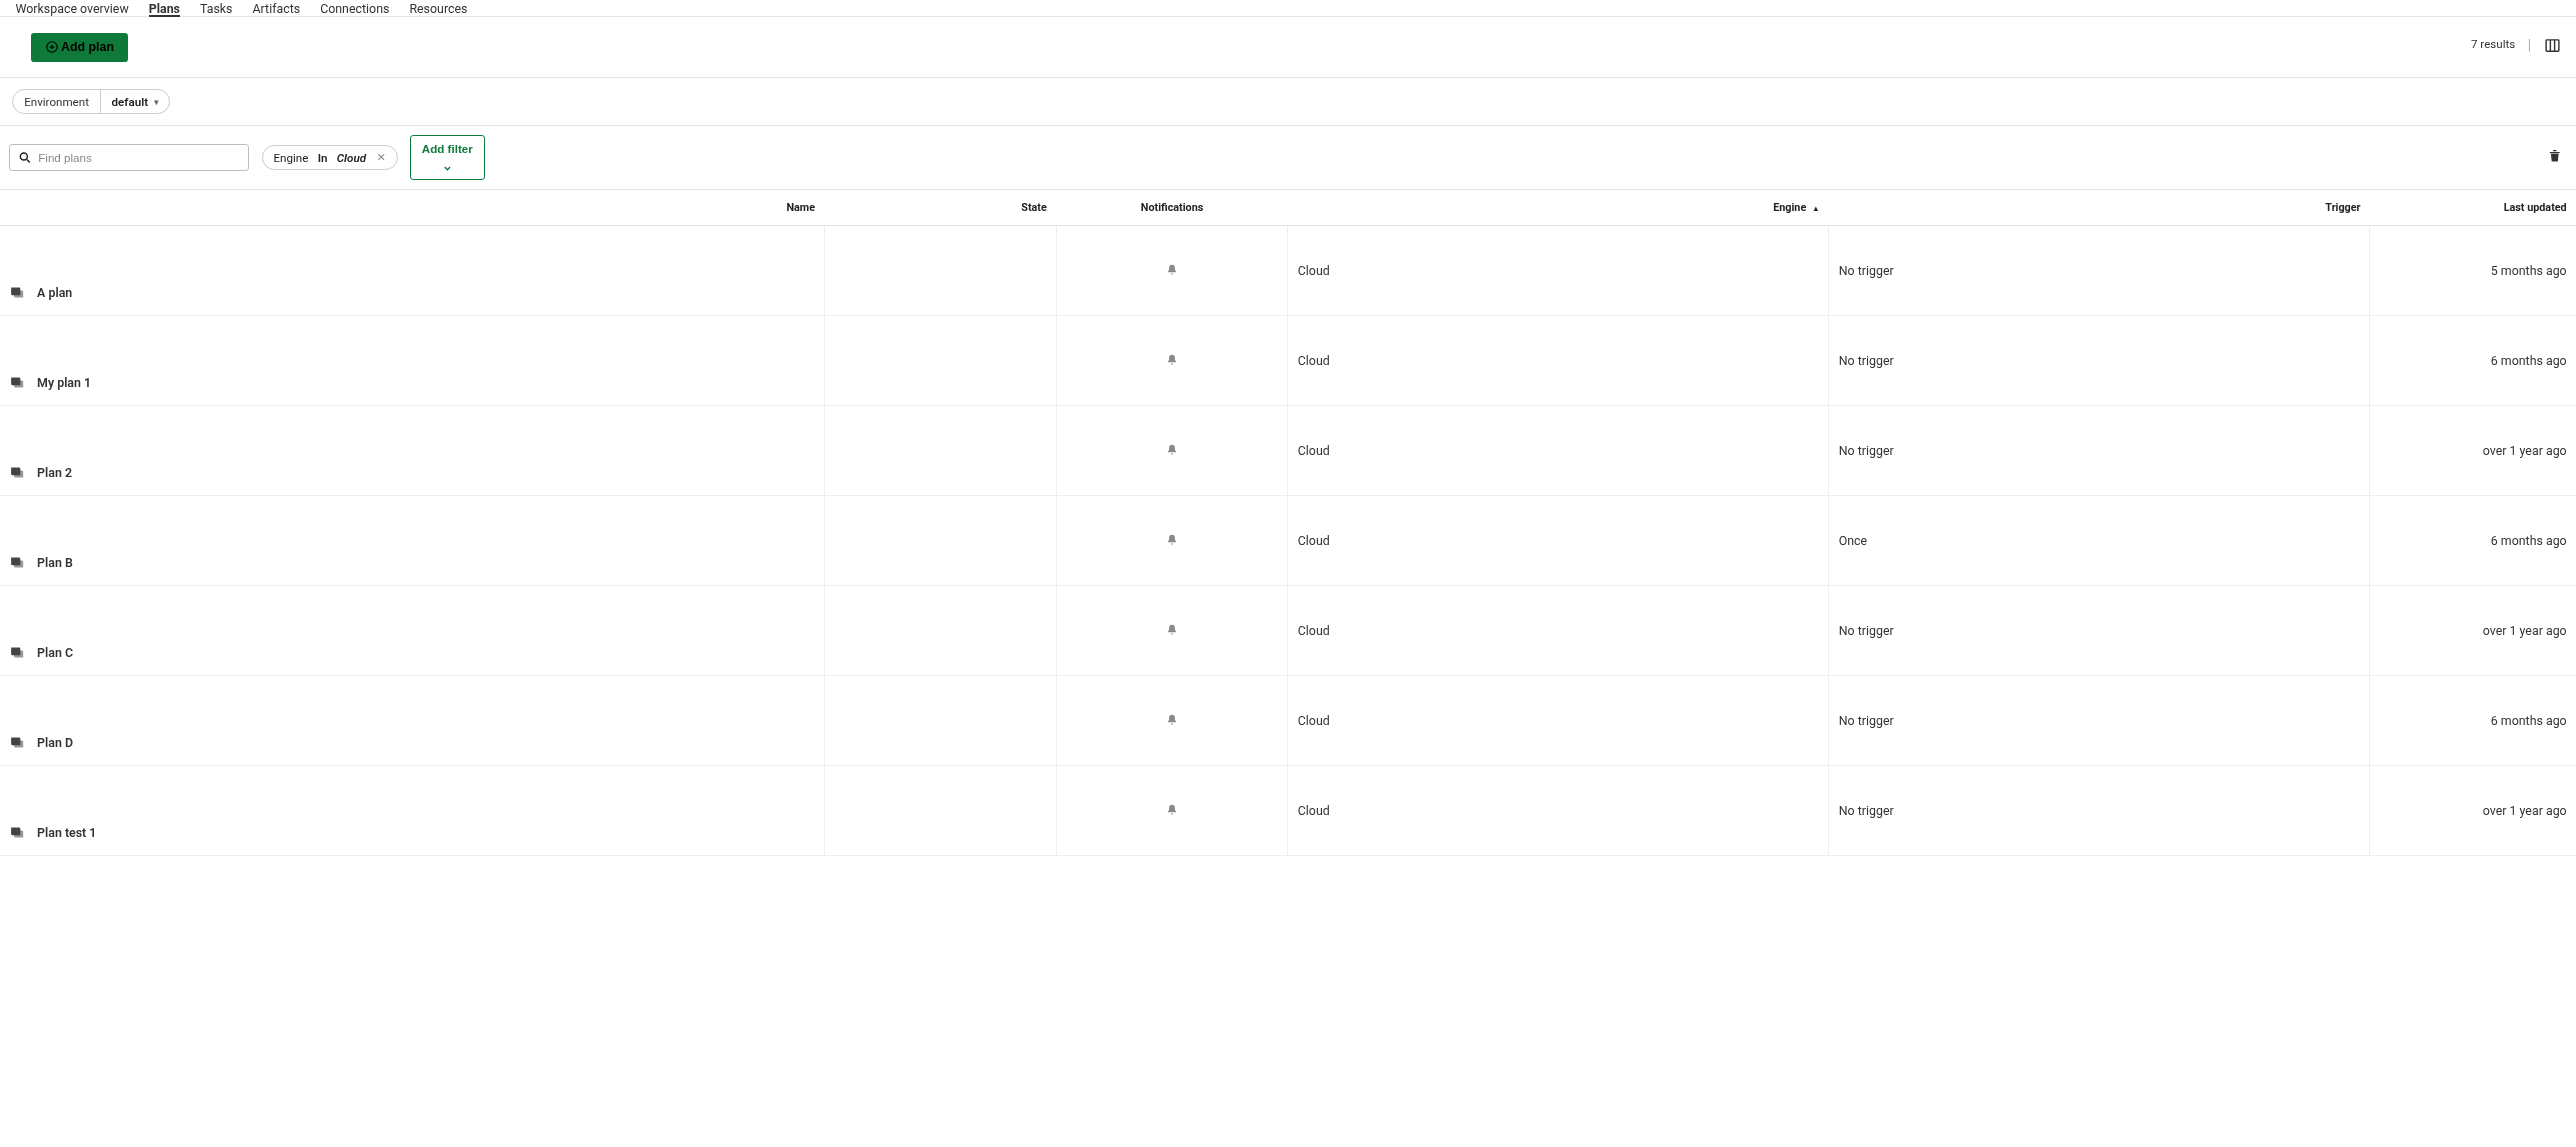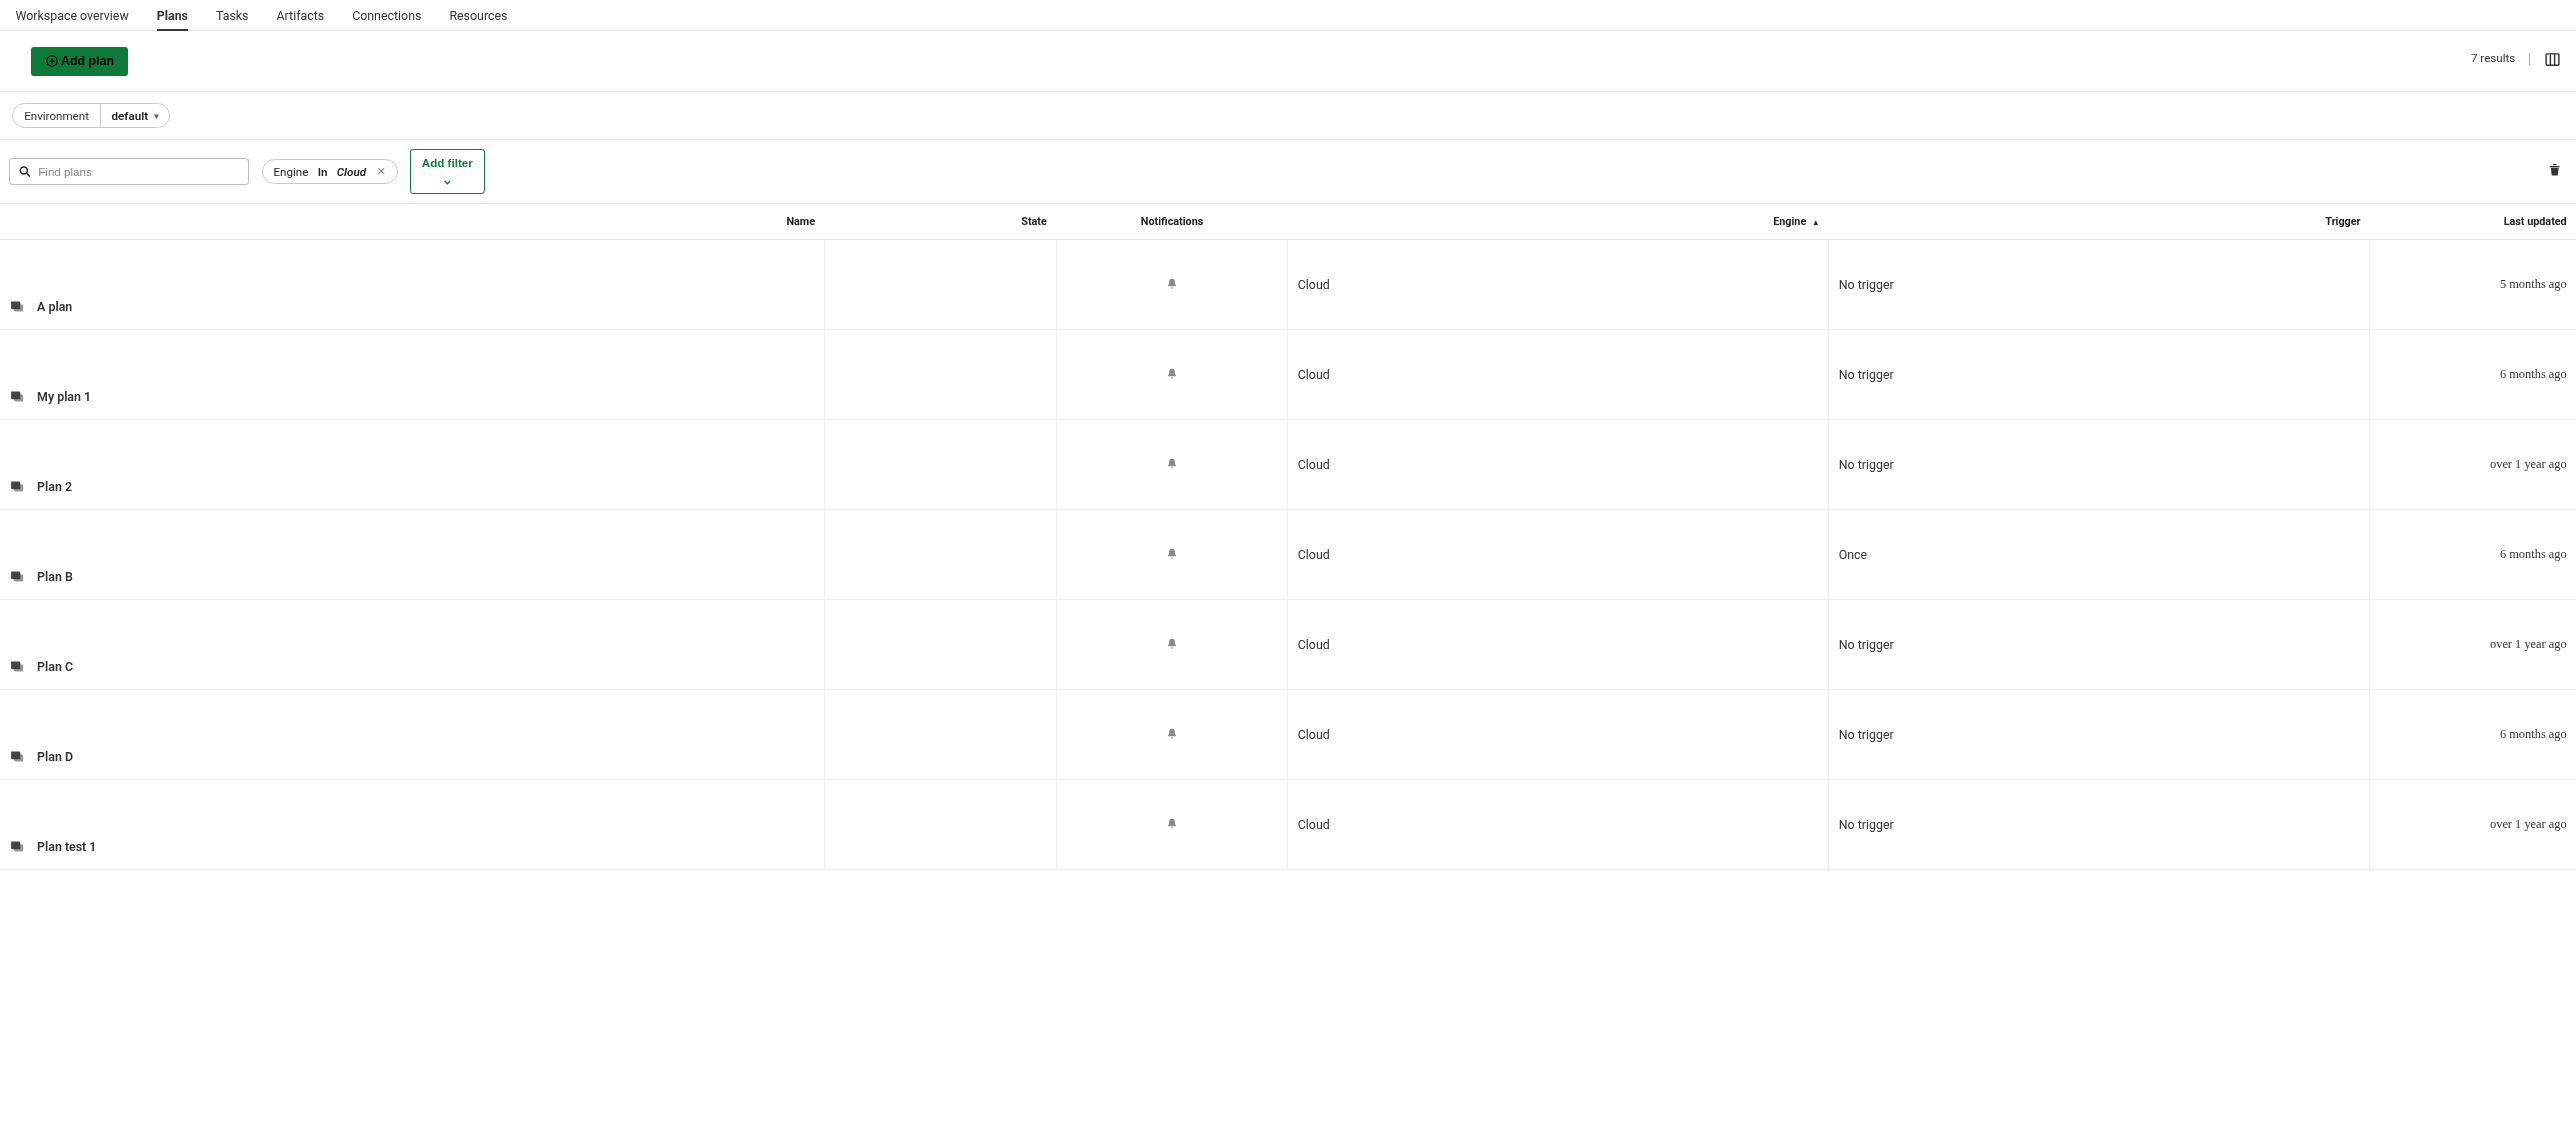--- a/index.html
+++ b/index.html
@@ -6,24 +6,24 @@
   body {
     font-family: -apple-system, BlinkMacSystemFont, "Segoe UI", Roboto, Helvetica, Arial, sans-serif;
     font-size: 10.8px;
     color: #222;
     background: #fff;
   }
   
   .topnav {
     display: flex;
     align-items: center;
-    gap: 28px;
+    gap: 20px;
     padding: 0 15.5px;
     border-bottom: 0.8px solid #e5e5e5;
-    height: 31px;
+    height: 17px;
   }
   .topnav-item {
     font-size: 12.4px;
     color: #333;
     height: 100%;
     display: flex;
     align-items: center;
     cursor: pointer;
   }
   .topnav-item.active {
@@ -166,21 +166,21 @@
   tbody td {
     padding: 14px 9.3px;
     border: 0.8px solid #eee;
     border-left: none;
     font-size: 12.4px;
     color: #333;
     vertical-align: middle;
   }
   tbody td.right { text-align: right; }
   tbody tr td:first-child { border-left: none; }
-  tbody tr td:last-child { border-right: none; font-family: Liberation Serif, serif; }
+  tbody tr td:last-child { border-right: none; }
   .name-cell {
     display: flex;
     align-items: center;
     gap: 10.8px;
     font-weight: 600;
     margin-top: 44px;
   }
   .plan-icon { color: #444; flex-shrink: 0; }
   .bell { color: #8a8a8a; display: flex; justify-content: center; }
   col.c-name  { width: 32%; }

